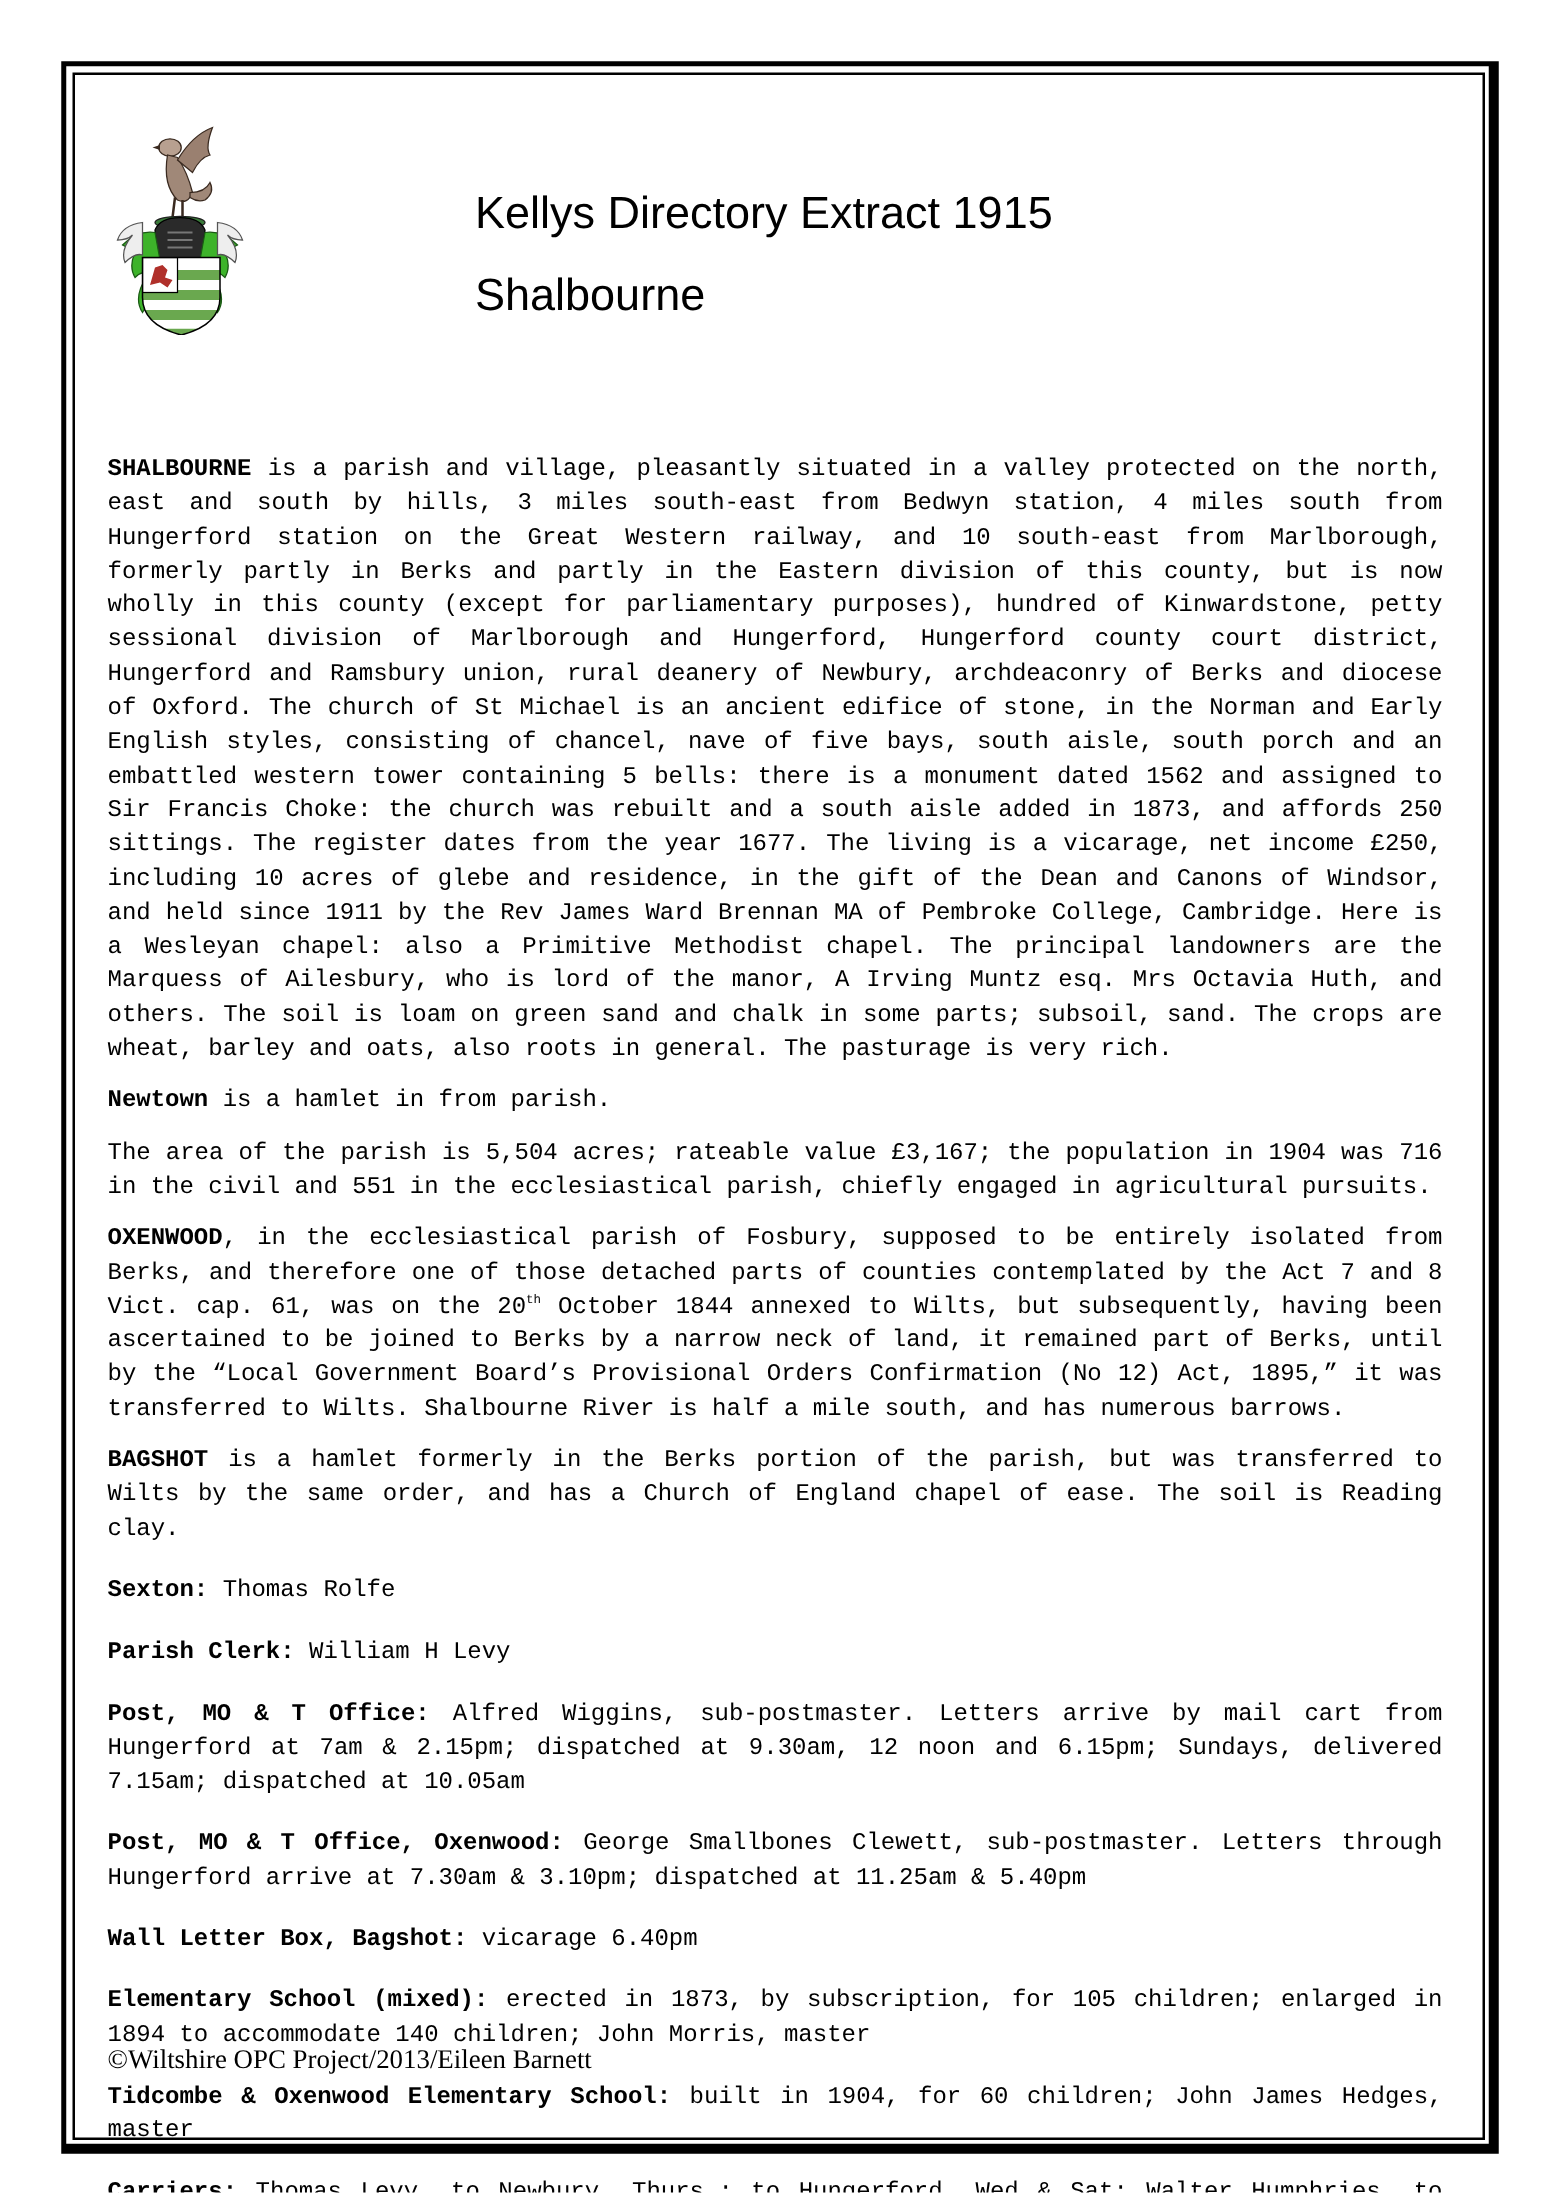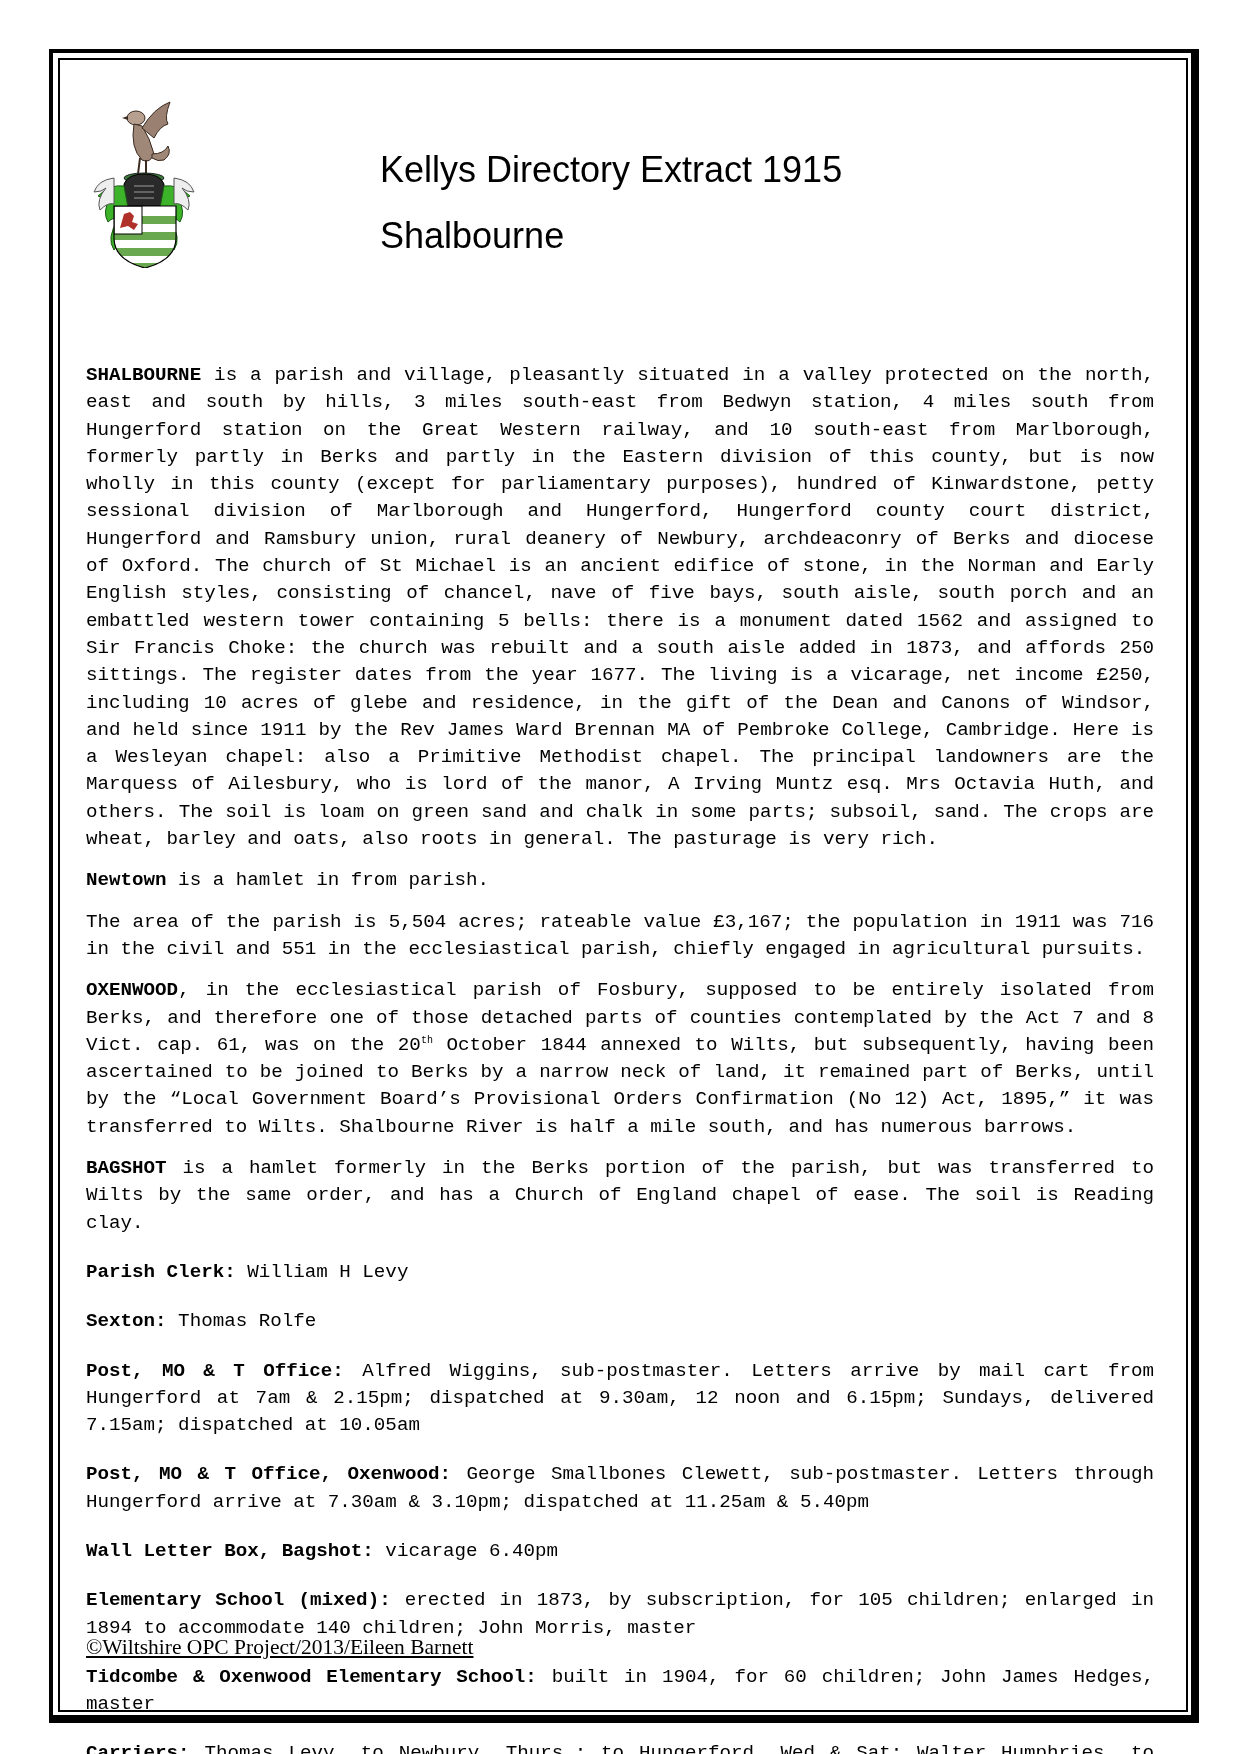--- a/index.html
+++ b/index.html
@@ -83,21 +83,20 @@
       line-height: 0;
       vertical-align: super;
     }
     .footer {
       position: absolute;
       left: 86px;
       top: 1634px;
       font-family: "Liberation Serif", serif;
       font-size: 21.5px;
       line-height: 26px;
-      text-decoration: underline;
     }
   </style>
 </head>
 <body>
 
 <div class="frame-outer">
   <div class="frame-inner"></div>
 </div>
 
 <div class="crest">
@@ -144,29 +143,29 @@
 <div class="title-block">
   <h1 class="title-line">Kellys Directory Extract 1915</h1>
   <h2 class="title-line sub">Shalbourne</h2>
 </div>
 
 <div class="content">
   <p class="para"><b>SHALBOURNE</b><span> is a parish and village, pleasantly situated in a valley protected on the north, east and south by hills, 3 miles south-east from Bedwyn station, 4 miles south from Hungerford station on the Great Western railway, and 10 south-east from Marlborough, formerly partly in Berks and partly in the Eastern division of this county, but is now wholly in this county (except for parliamentary purposes), hundred of Kinwardstone, petty sessional division of Marlborough and Hungerford, Hungerford county court district, Hungerford and Ramsbury union, rural deanery of Newbury, archdeaconry of Berks and diocese of Oxford. The church of St Michael is an ancient edifice of stone, in the Norman and Early English styles, consisting of chancel, nave of five bays, south aisle, south porch and an embattled western tower containing 5 bells: there is a monument dated 1562 and assigned to Sir Francis Choke: the church was rebuilt and a south aisle added in 1873, and affords 250 sittings. The register dates from the year 1677. The living is a vicarage, net income £250, including 10 acres of glebe and residence, in the gift of the Dean and Canons of Windsor, and held since 1911 by the Rev James Ward Brennan MA of Pembroke College, Cambridge. Here is a Wesleyan chapel: also a Primitive Methodist chapel. The principal landowners are the Marquess of Ailesbury, who is lord of the manor, A Irving Muntz esq. Mrs Octavia Huth, and others. The soil is loam on green sand and chalk in some parts; subsoil, sand. The crops are wheat, barley and oats, also roots in general. The pasturage is very rich.</span></p>
 
   <p class="para"><b>Newtown</b><span> is a hamlet in from parish.</span></p>
 
-  <p class="para"><span>The area of the parish is 5,504 acres; rateable value £3,167; the population in 1911 was 716 in the civil and 551 in the ecclesiastical parish, chiefly engaged in agricultural pursuits.</span></p>
+  <p class="para"><span>The area of the parish is 5,504 acres; rateable value £3,167; the population in 1904 was 716 in the civil and 551 in the ecclesiastical parish, chiefly engaged in agricultural pursuits.</span></p>
 
   <p class="para"><b>OXENWOOD</b><span>, in the ecclesiastical parish of Fosbury, supposed to be entirely isolated from Berks, and therefore one of those detached parts of counties contemplated by the Act 7 and 8 Vict. cap. 61, was on the 20</span><sup>th</sup><span> October 1844 annexed to Wilts, but subsequently, having been ascertained to be joined to Berks by a narrow neck of land, it remained part of Berks, until by the “Local Government Board’s Provisional Orders Confirmation (No 12) Act, 1895,” it was transferred to Wilts. Shalbourne River is half a mile south, and has numerous barrows.</span></p>
 
   <p class="para entry"><b>BAGSHOT</b><span> is a hamlet formerly in the Berks portion of the parish, but was transferred to Wilts by the same order, and has a Church of England chapel of ease. The soil is Reading clay.</span></p>
 
+  <p class="para entry"><b>Sexton:</b><span> Thomas Rolfe</span></p>
+
   <p class="para entry"><b>Parish Clerk:</b><span> William H Levy</span></p>
-
-  <p class="para entry"><b>Sexton:</b><span> Thomas Rolfe</span></p>
 
   <p class="para entry"><b>Post, MO &amp; T Office:</b><span> Alfred Wiggins, sub-postmaster. Letters arrive by mail cart from Hungerford at 7am &amp; 2.15pm; dispatched at 9.30am, 12 noon and 6.15pm; Sundays, delivered 7.15am; dispatched at 10.05am</span></p>
 
   <p class="para entry"><b>Post, MO &amp; T Office, Oxenwood:</b><span> George Smallbones Clewett, sub-postmaster. Letters through Hungerford arrive at 7.30am &amp; 3.10pm; dispatched at 11.25am &amp; 5.40pm</span></p>
 
   <p class="para entry"><b>Wall Letter Box, Bagshot:</b><span> vicarage 6.40pm</span></p>
 
   <p class="para entry"><b>Elementary School (mixed):</b><span> erected in 1873, by subscription, for 105 children; enlarged in 1894 to accommodate 140 children; John Morris, master</span></p>
 
   <p class="para entry"><b>Tidcombe &amp; Oxenwood Elementary School:</b><span> built in 1904, for 60 children; John James Hedges, master</span></p>

